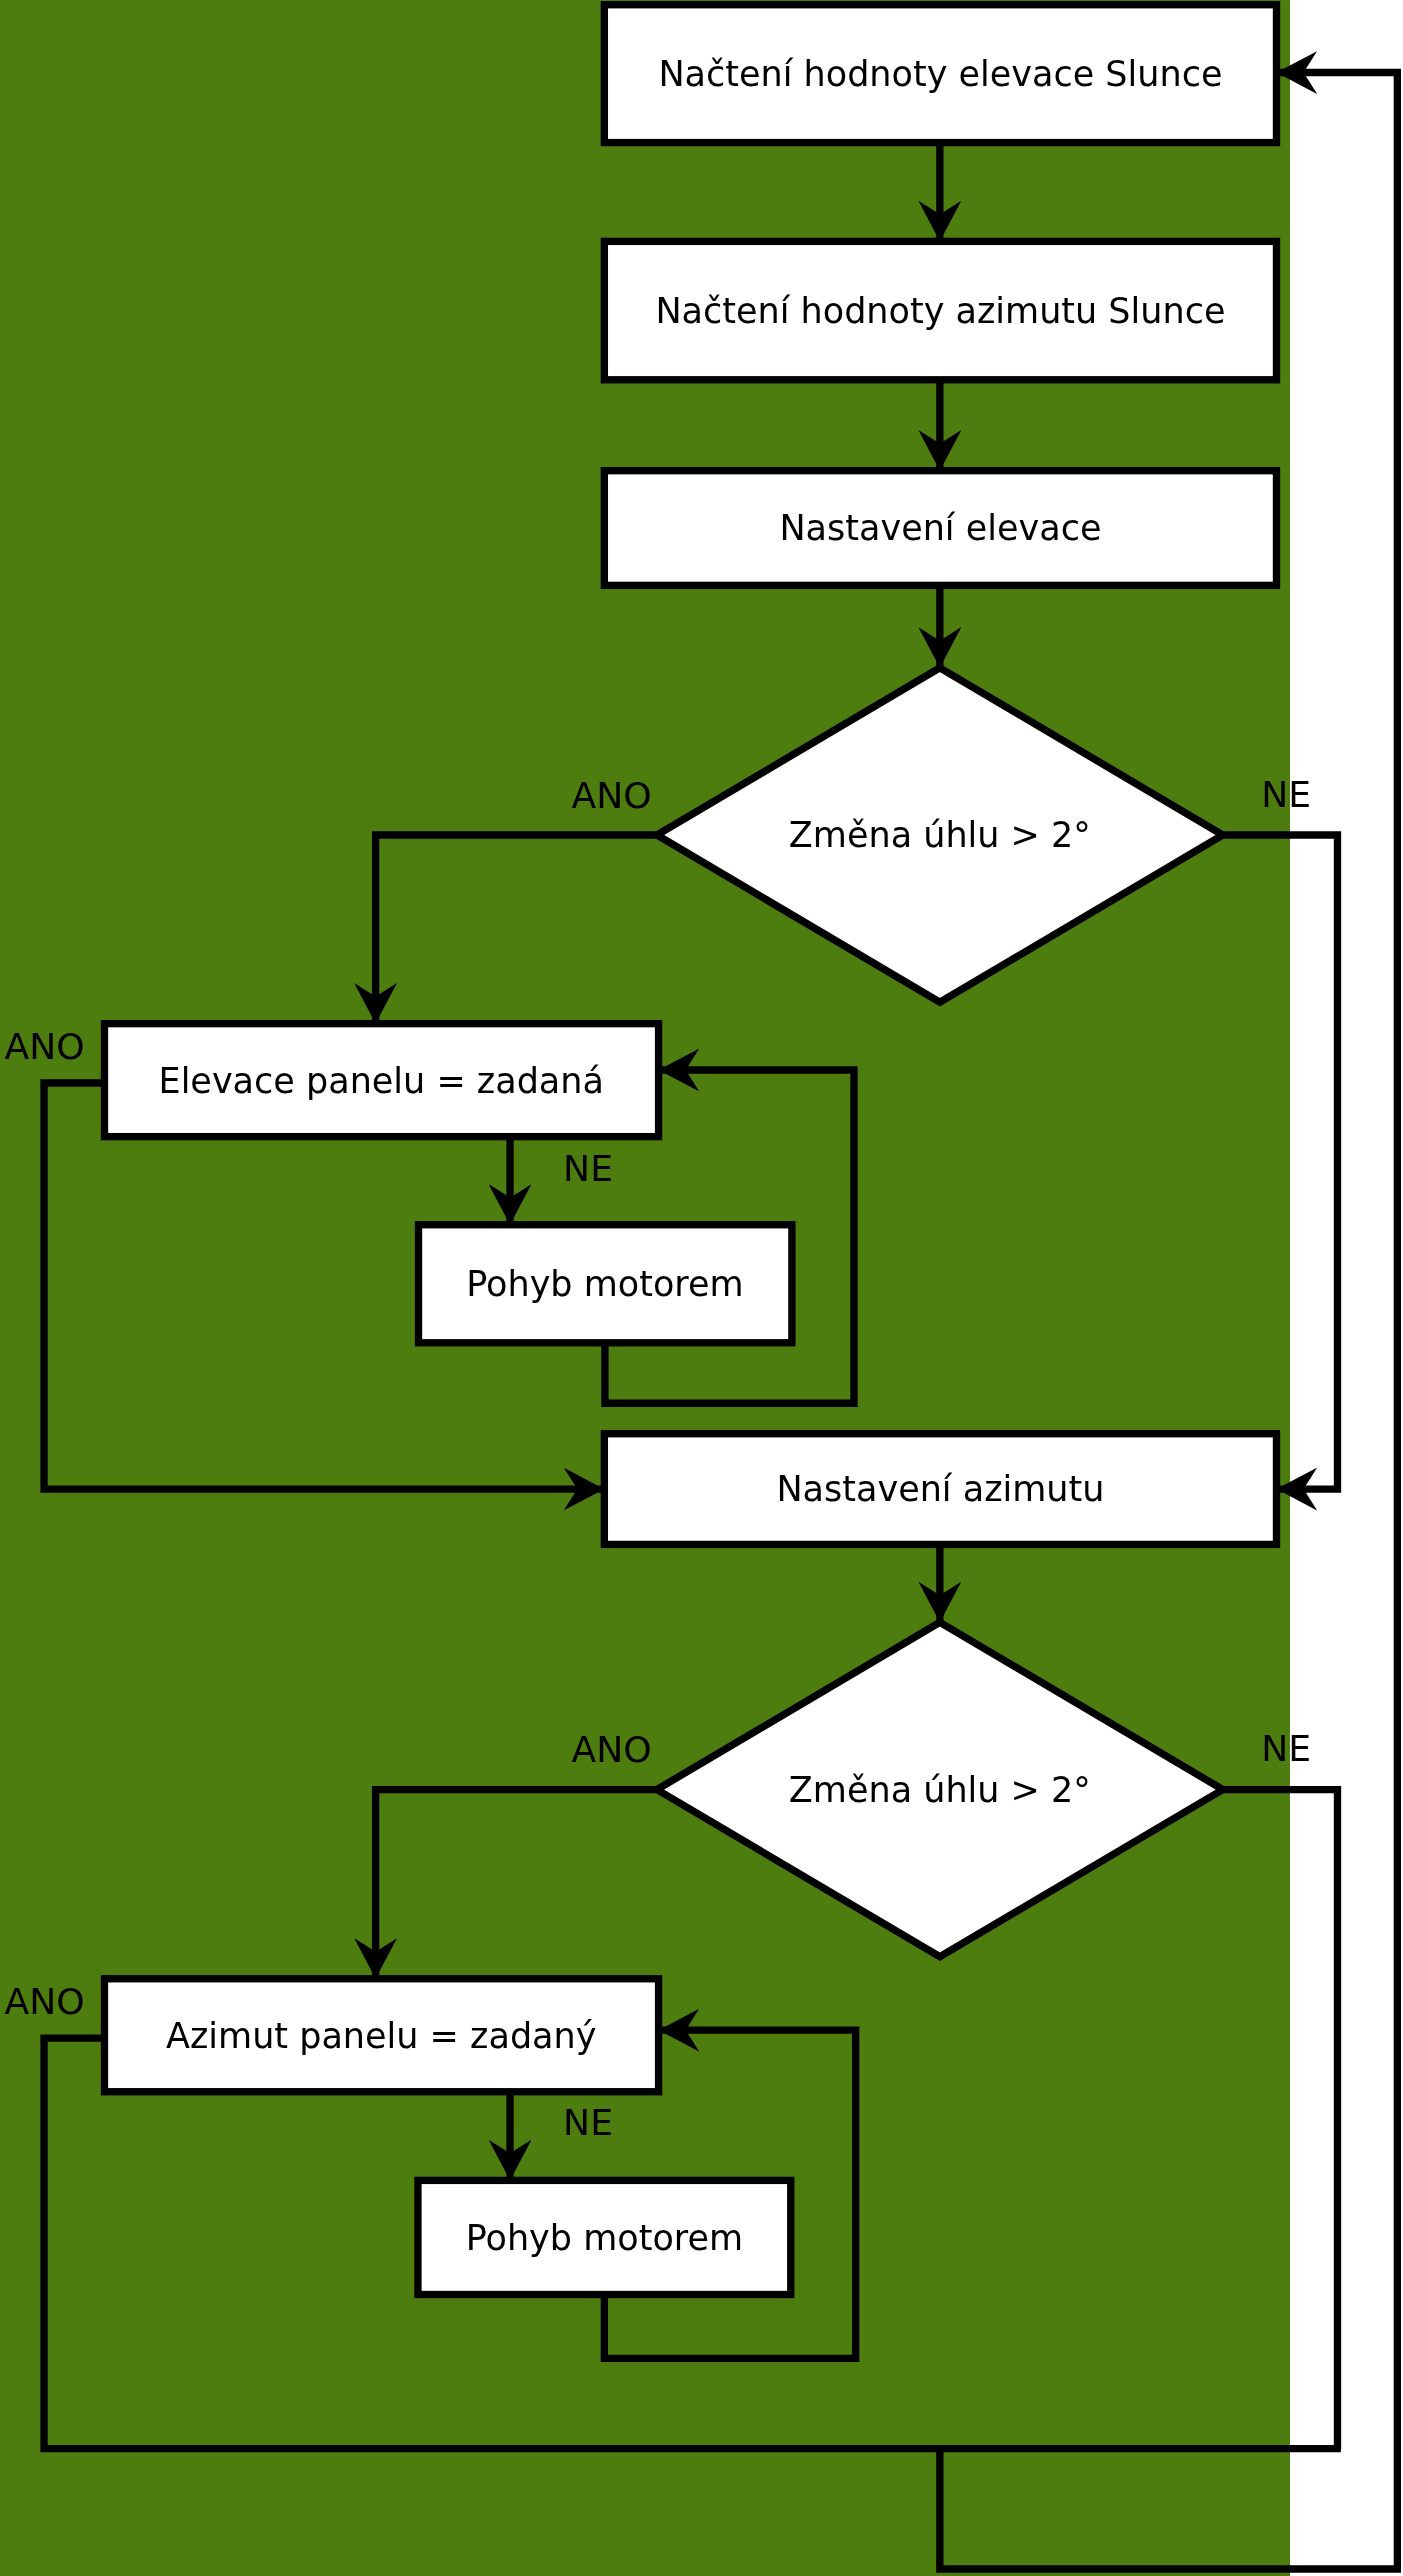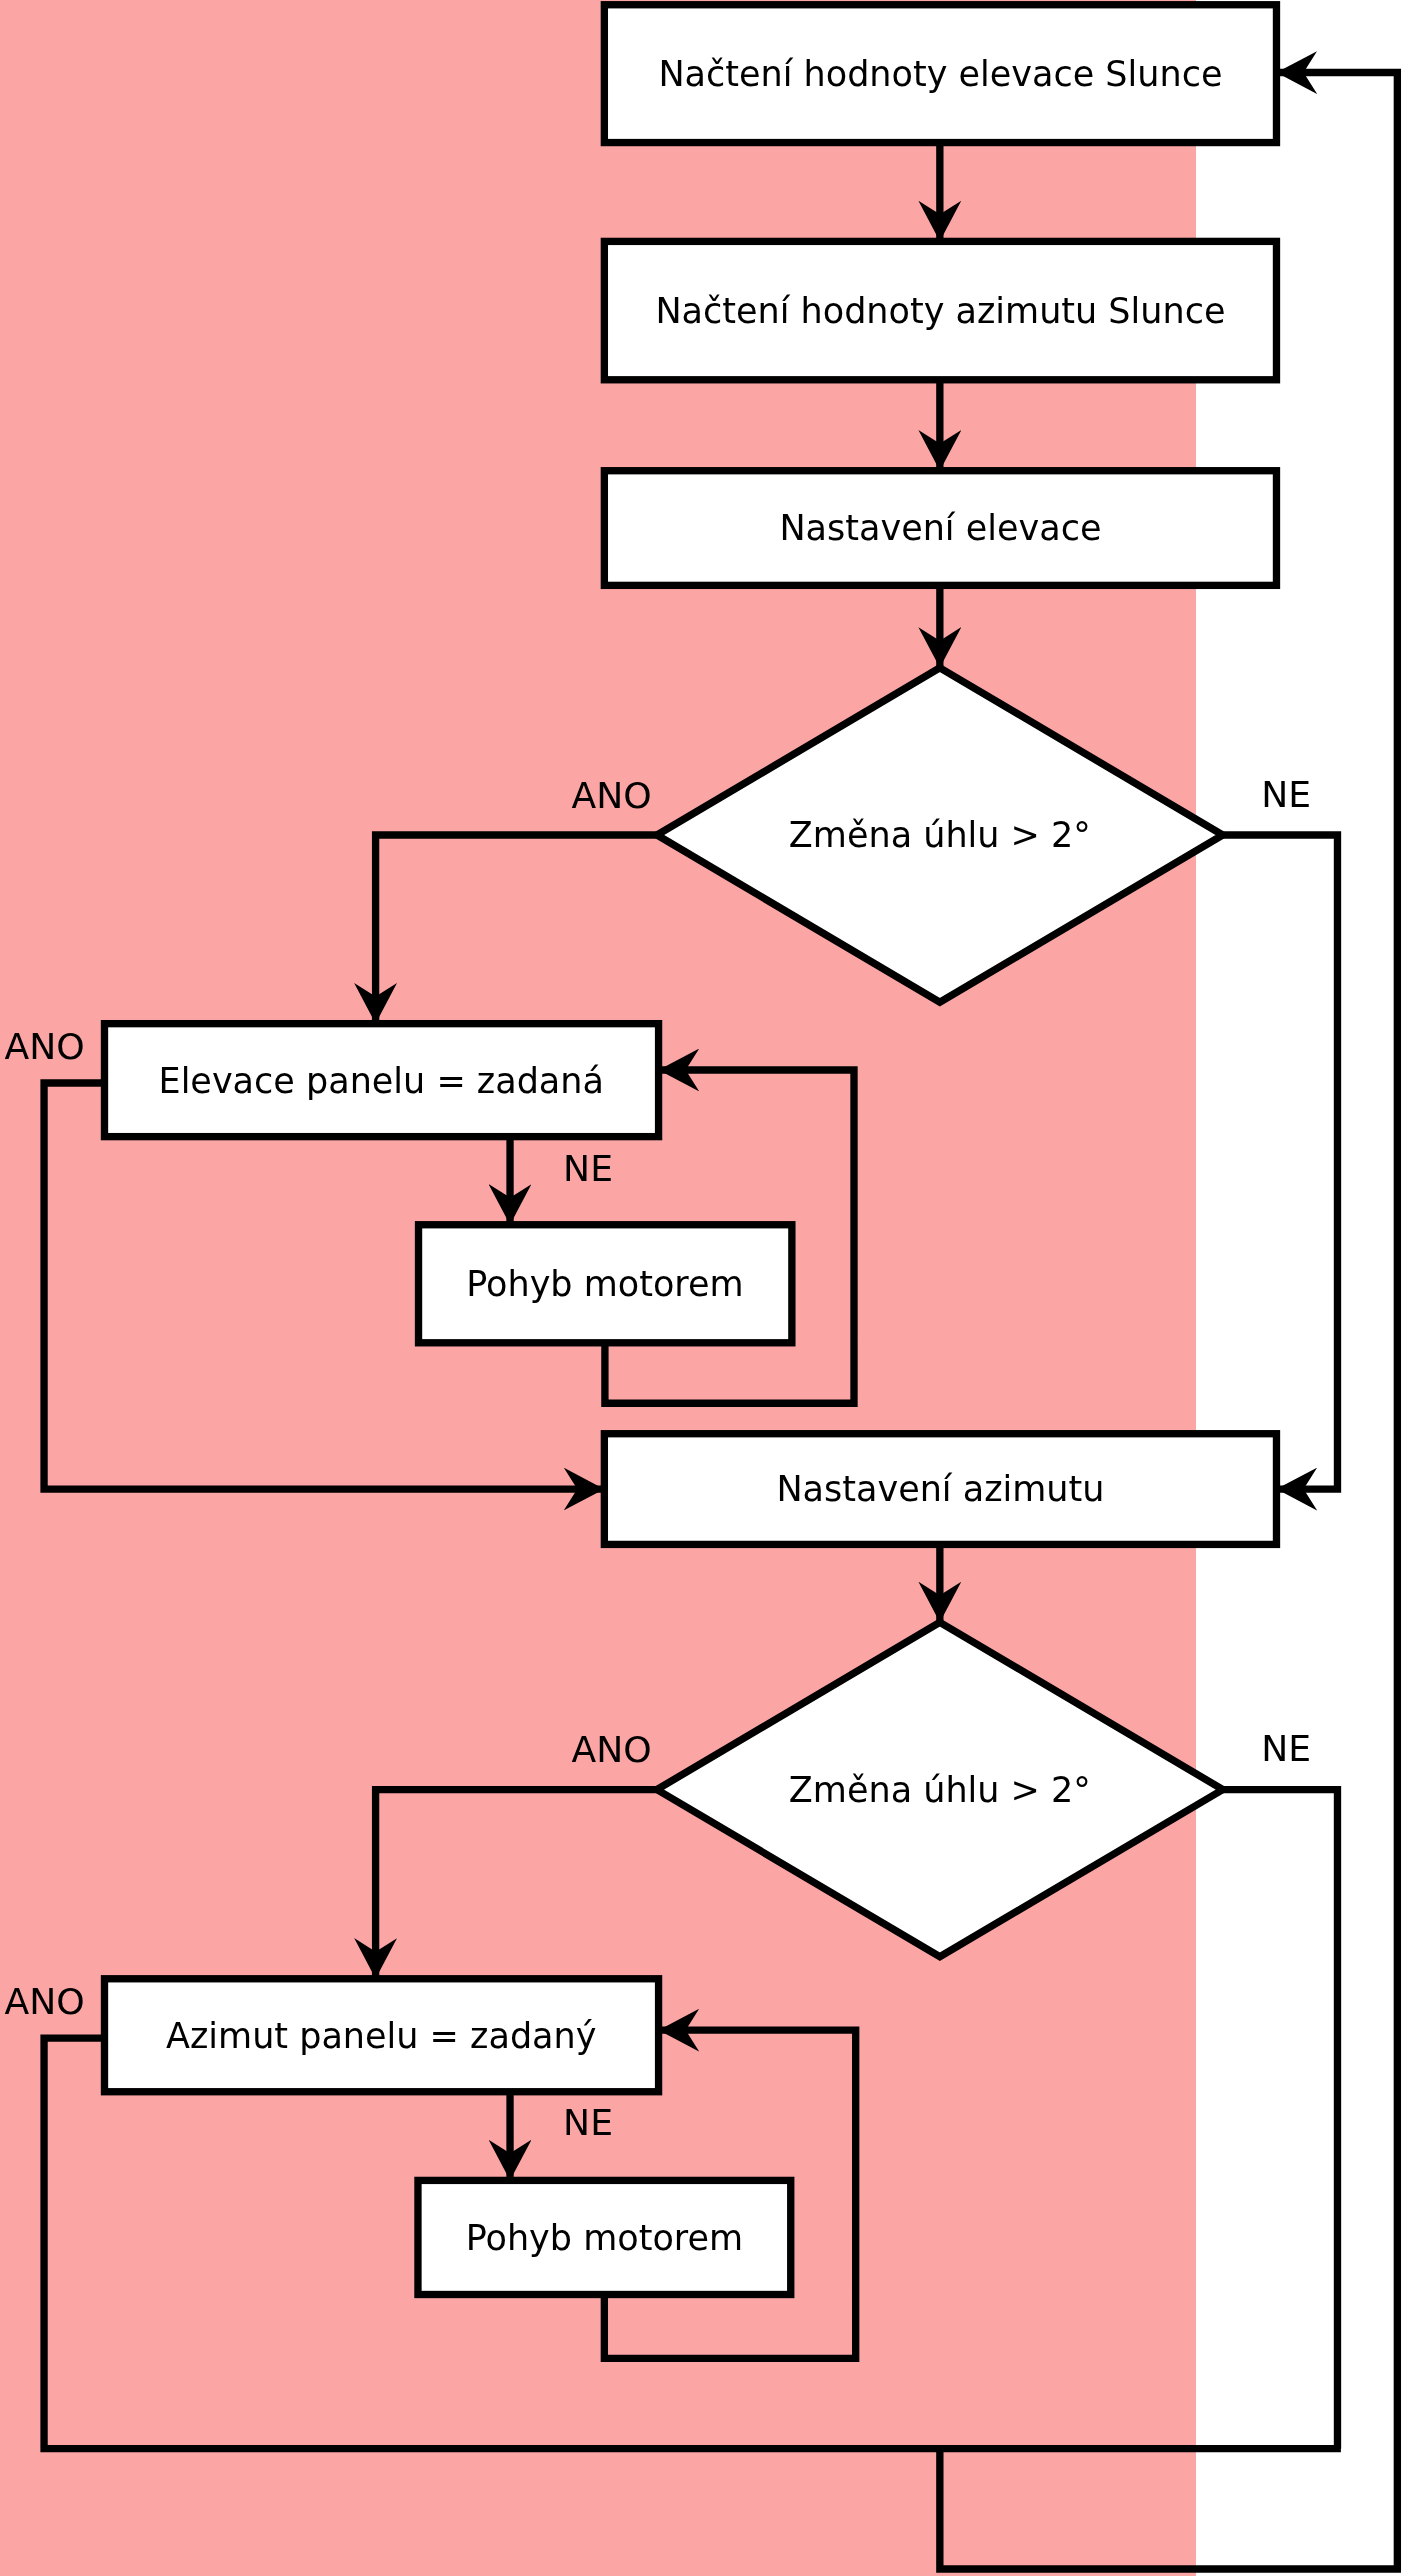--- a/index.html
+++ b/index.html
@@ -5,23 +5,23 @@
   html, body {
     margin: 0;
     padding: 0;
     background: #ffffff;
     width: 1403px;
     height: 2576px;
     overflow: hidden;
   }
   #stage {
     position: relative;
-    width: 1196px;
+    width: 1290px;
     height: 2576px;
-    background: #fca5a5;
+    background: #4d7c0f;
   }
   svg { display: block; }
   .edge {
     fill: none;
     stroke: #000000;
     stroke-width: 13;
     stroke-linejoin: miter;
   }
   .node-shape {
     fill: #ffffff;

